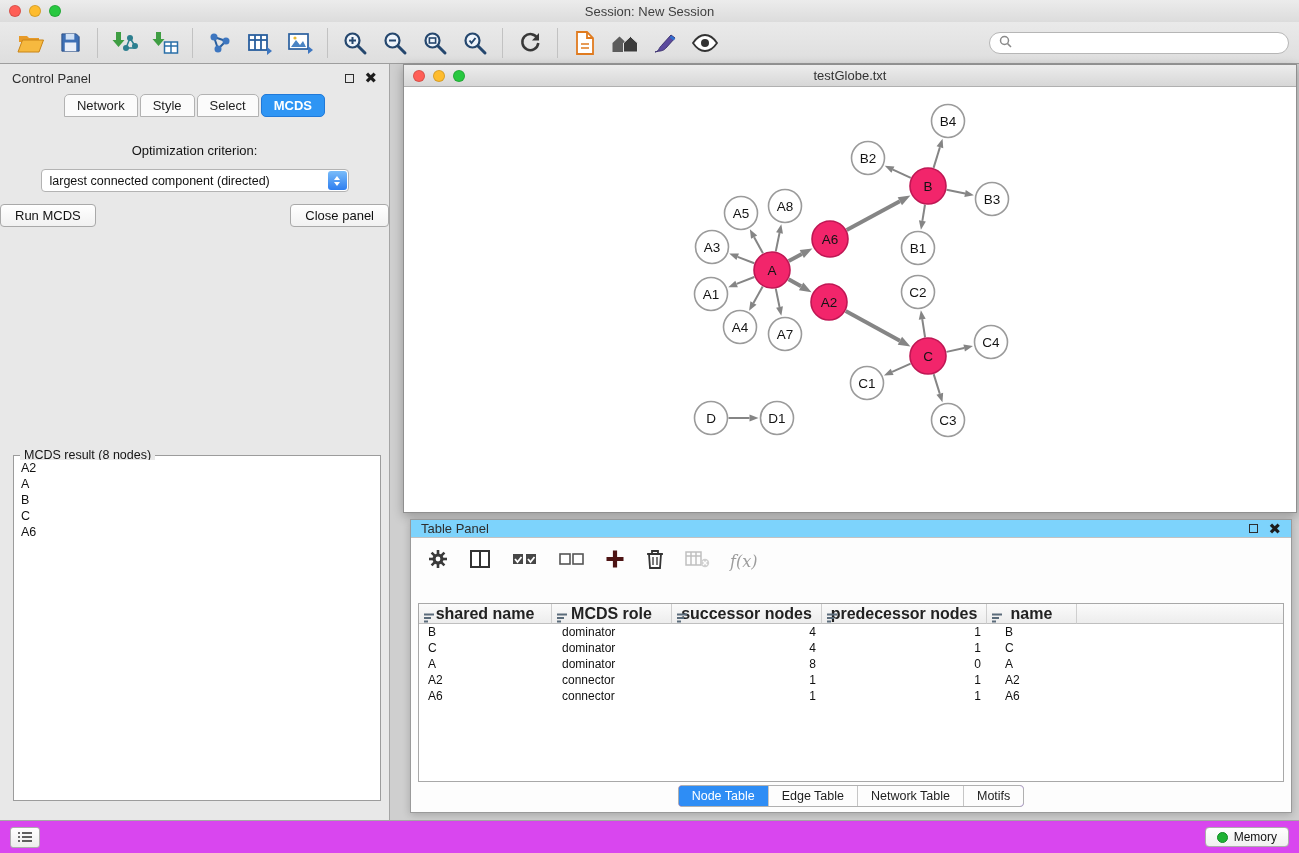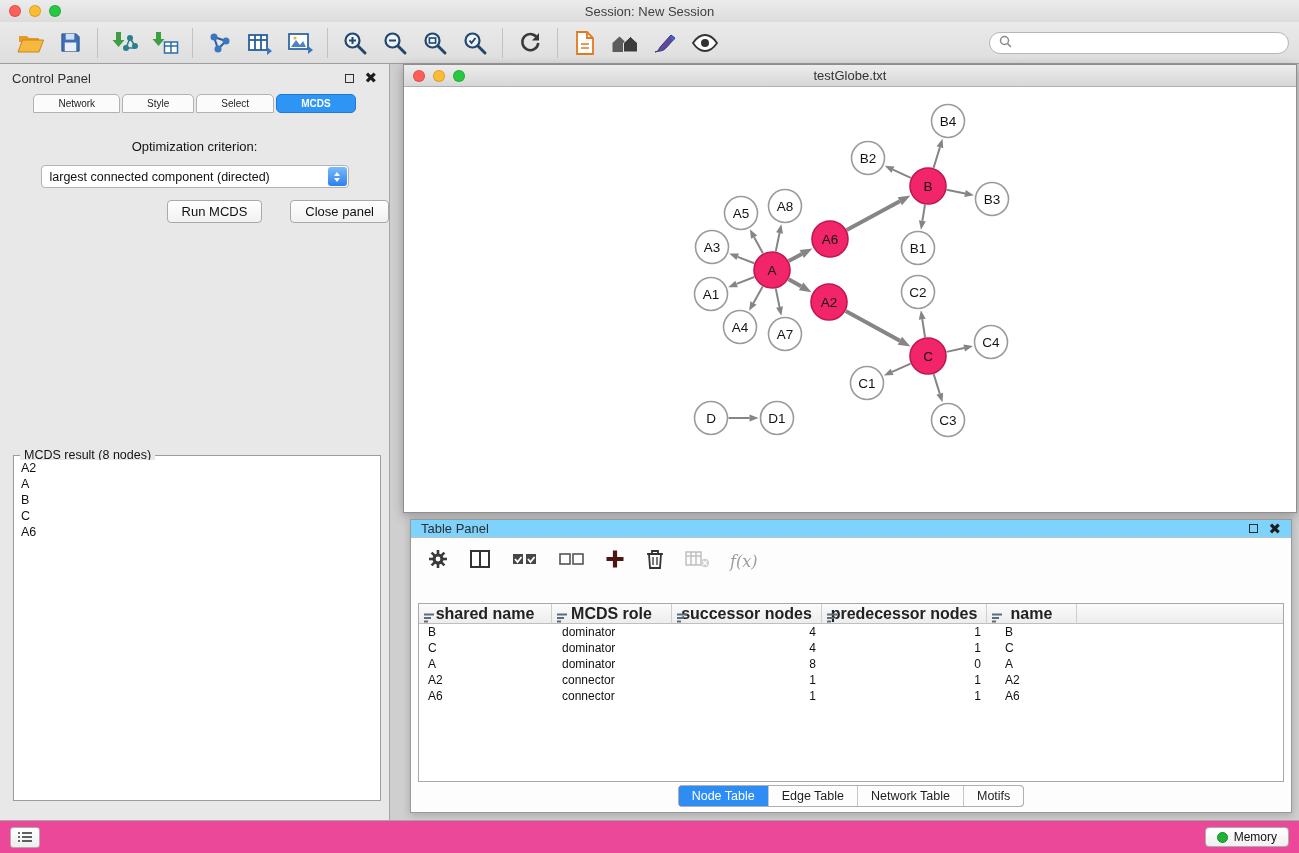--- a/index.html
+++ b/index.html
@@ -28,35 +28,35 @@
   .main{flex:1;position:relative;background:#cfcfcf}
 
   
   .control-panel{position:absolute;left:0;top:0;width:390px;height:756px;background:#e8e8e8;
     border-right:1px solid #a5a5a5}
   .cp-header{height:28px;display:flex;align-items:center;padding:0 12px;font-size:13px;color:#2e2e2e}
   .panel-icons{margin-left:auto;display:flex;align-items:center;gap:10px}
   .float-ic{width:9px;height:9px;border:1.5px solid #2e2e2e;display:inline-block}
   .close-ic{font-weight:bold;font-size:15px;color:#1c1c1c;line-height:10px}
   .cp-tabs{display:flex;justify-content:center;gap:2px;margin-top:2px}
-  .cp-tab{font-size:10px;padding:3px 24px;background:#fbfbfb;border:1px solid #b2b2b2;
+  .cp-tab{font-size:13px;padding:3px 12px;background:#fbfbfb;border:1px solid #b2b2b2;
     border-radius:5px 5px 0 0;color:#1f1f1f}
   .cp-tab.active{background:#2e95f4;border-color:#2079d8;color:#fff;border-radius:5px;font-weight:bold}
   .opt-label{text-align:center;font-size:13px;color:#141414;margin-top:26px}
   .dropdown{width:308px;height:23px;margin:11px auto 0;background:#fff;border:1px solid #b3b3b3;
     border-radius:4px;display:flex;align-items:center;position:relative}
   .dropdown .val{flex:1;font-size:12.5px;padding-left:8px;white-space:nowrap;color:#111}
   .dd-btn{width:19px;height:19px;background:linear-gradient(#79bcf9,#2e7ef0);
     border-radius:3px;margin-right:1px;display:flex;flex-direction:column;align-items:center;
     justify-content:center;gap:2px}
   .dd-up{width:0;height:0;border-left:3.5px solid transparent;border-right:3.5px solid transparent;
     border-bottom:4.5px solid #fff}
   .dd-down{width:0;height:0;border-left:3.5px solid transparent;border-right:3.5px solid transparent;
     border-top:4.5px solid #fff}
-  .cp-buttons{display:flex;justify-content:flex-end;gap:28px;margin-top:12px}
+  .cp-buttons{display:flex;justify-content:space-between;gap:28px;margin-top:12px}
   .btn{font-size:13px;color:#111;padding:3px 14px;background:linear-gradient(#ffffff,#f1f1f1);
     border:1px solid #a9a9a9;border-radius:4px}
   .result-fieldset{position:absolute;left:13px;right:8px;top:391px;bottom:19px;
     border:1px solid #9c9c9c;background:#fff}
   .result-legend{position:absolute;top:-8px;left:6px;background:#e8e8e8;padding:0 4px;
     font-size:12.5px;color:#141414}
   .result-list{position:absolute;left:2px;right:2px;top:4px;bottom:2px;background:#fff;
     font-size:12.5px;color:#111;overflow:auto}
   .result-item{padding:0 5px;line-height:16px}
 
@@ -93,21 +93,21 @@
   .trow .c3{text-align:right;padding-right:6px}
   .trow .c4{padding-left:18px}
   .cfill{flex:1}
   .tp-tabs{position:absolute;bottom:5px;left:0;right:0;display:flex;justify-content:center}
   .tp-tabs-inner{display:flex;border:1px solid #b0b0b0;border-radius:4px;overflow:hidden;background:#6d28d9}
   .tp-tab{font-size:12.5px;padding:3px 13px;background:#fdfdfd;border-right:1px solid #c6c6c6;color:#1e1e1e}
   .tp-tab:last-child{border-right:none}
   .tp-tab.active{background:#2e8df5;color:#fff}
 
   
-  .statusbar{height:33px;flex:0 0 auto;background:#ec4899;border-top:1px solid #a7a7a7;
+  .statusbar{height:33px;flex:0 0 auto;background:#d946ef;border-top:1px solid #a7a7a7;
     display:flex;align-items:center;padding:0 10px}
   .sb-left-btn{width:30px;height:21px;border:1px solid #adadad;border-radius:3px;
     background:linear-gradient(#ffffff,#ededed);display:flex;align-items:center;justify-content:center}
   .memory-btn{margin-left:auto;display:flex;align-items:center;gap:6px;border:1px solid #adadad;
     border-radius:4px;background:linear-gradient(#ffffff,#f0f0f0);padding:2px 11px;font-size:12px;color:#111}
   .mem-dot{width:11px;height:11px;border-radius:50%;background:#1fb234;border:1px solid #128a25}
 </style>
 </head>
 <body>
 

